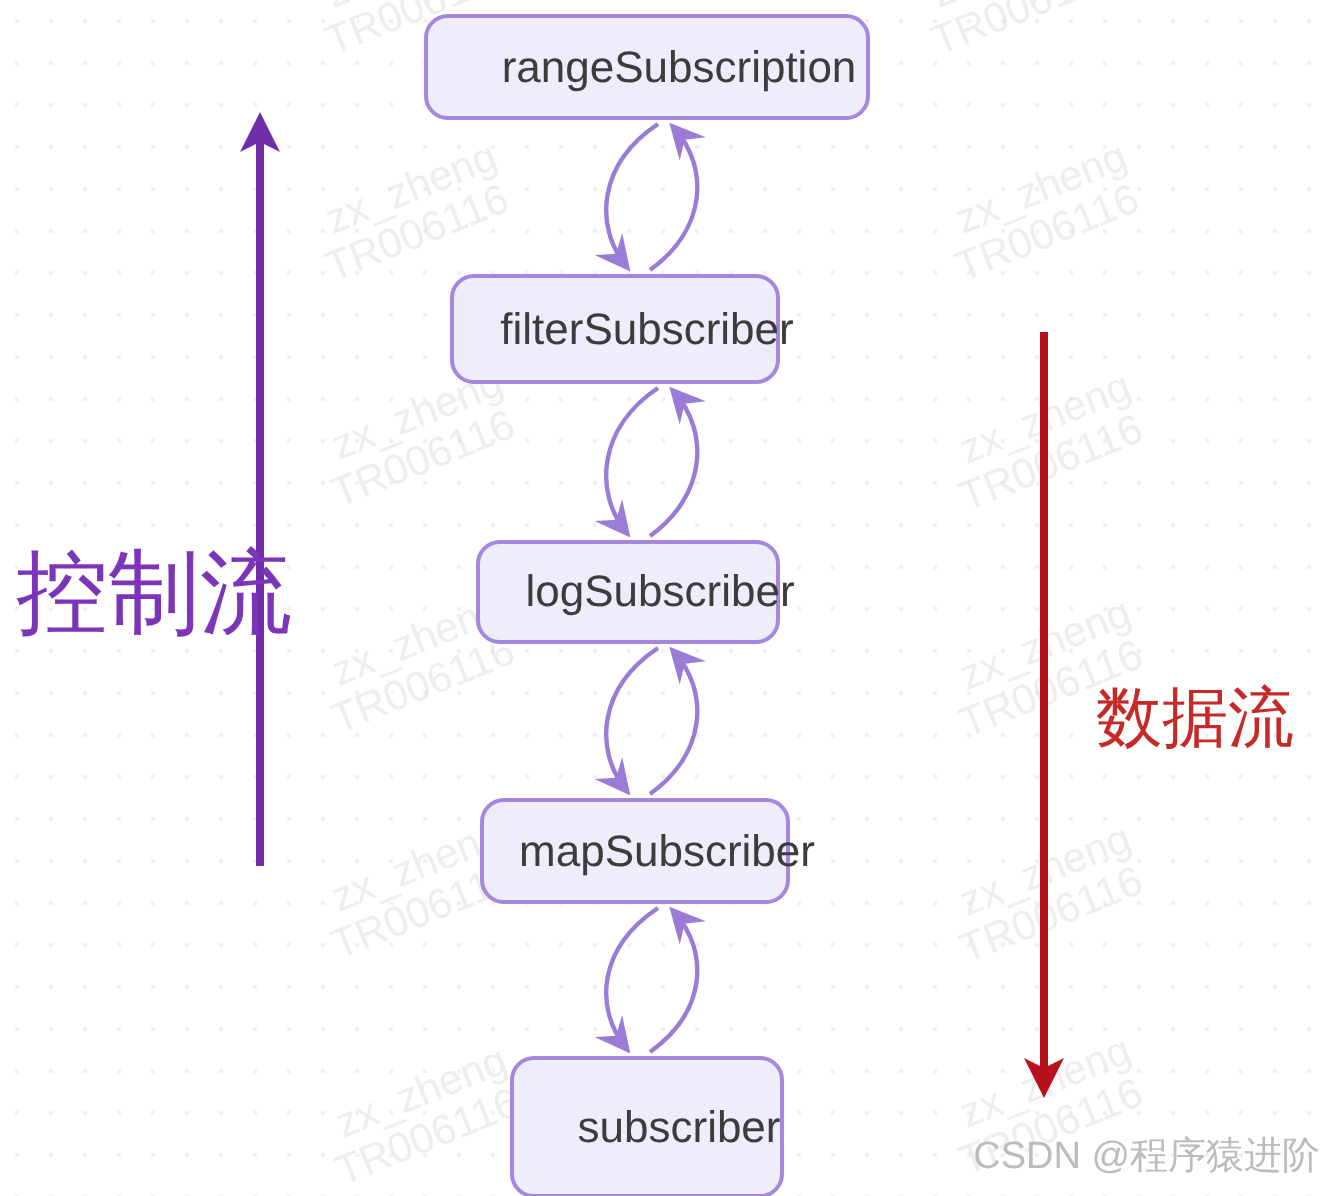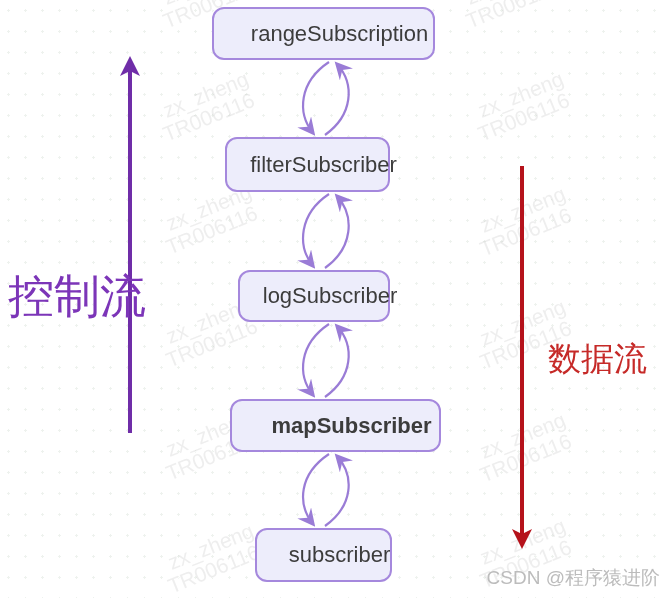--- a/index.html
+++ b/index.html
@@ -34,22 +34,22 @@
     border:2px solid #a588dd;
     border-radius:12px;
     color:#3c3c3c;
     font-size:22px;
     z-index:3;
     padding-left:32px;
   }
   .n0 { left:212px; top:7px;   width:223px; height:53px; }
   .n1 { left:225px; top:137px; width:165px; height:55px; }
   .n2 { left:238px; top:270px; width:152px; height:52px; }
-  .n3 { left:230px; top:399px; width:211px; height:53px;font-weight:bold; }
-  .n4 { left:255px; top:528px; width:137px; height:54px; }
+  .n3 { left:240px; top:399px; width:155px; height:53px; }
+  .n4 { left:255px; top:528px; width:137px; height:71px; }
   
   .overlay { position:absolute; left:0; top:0; width:664px; height:598px; z-index:2; }
   
   .flabel { position:absolute; z-index:4; white-space:nowrap; }
   .lbl-control { left:8px;  top:222px; font-size:46px; color:#7c35b8;margin-top:44px; }
   .lbl-request { left:68px; top:440px; font-size:31px; color:#7c35b8; }
   .lbl-onnext  { left:466px; top:121px; font-size:31px; color:#c5161d; }
   .lbl-data    { left:548px; top:337px; font-size:33px; color:#c62a28; }
   
   .footer {

